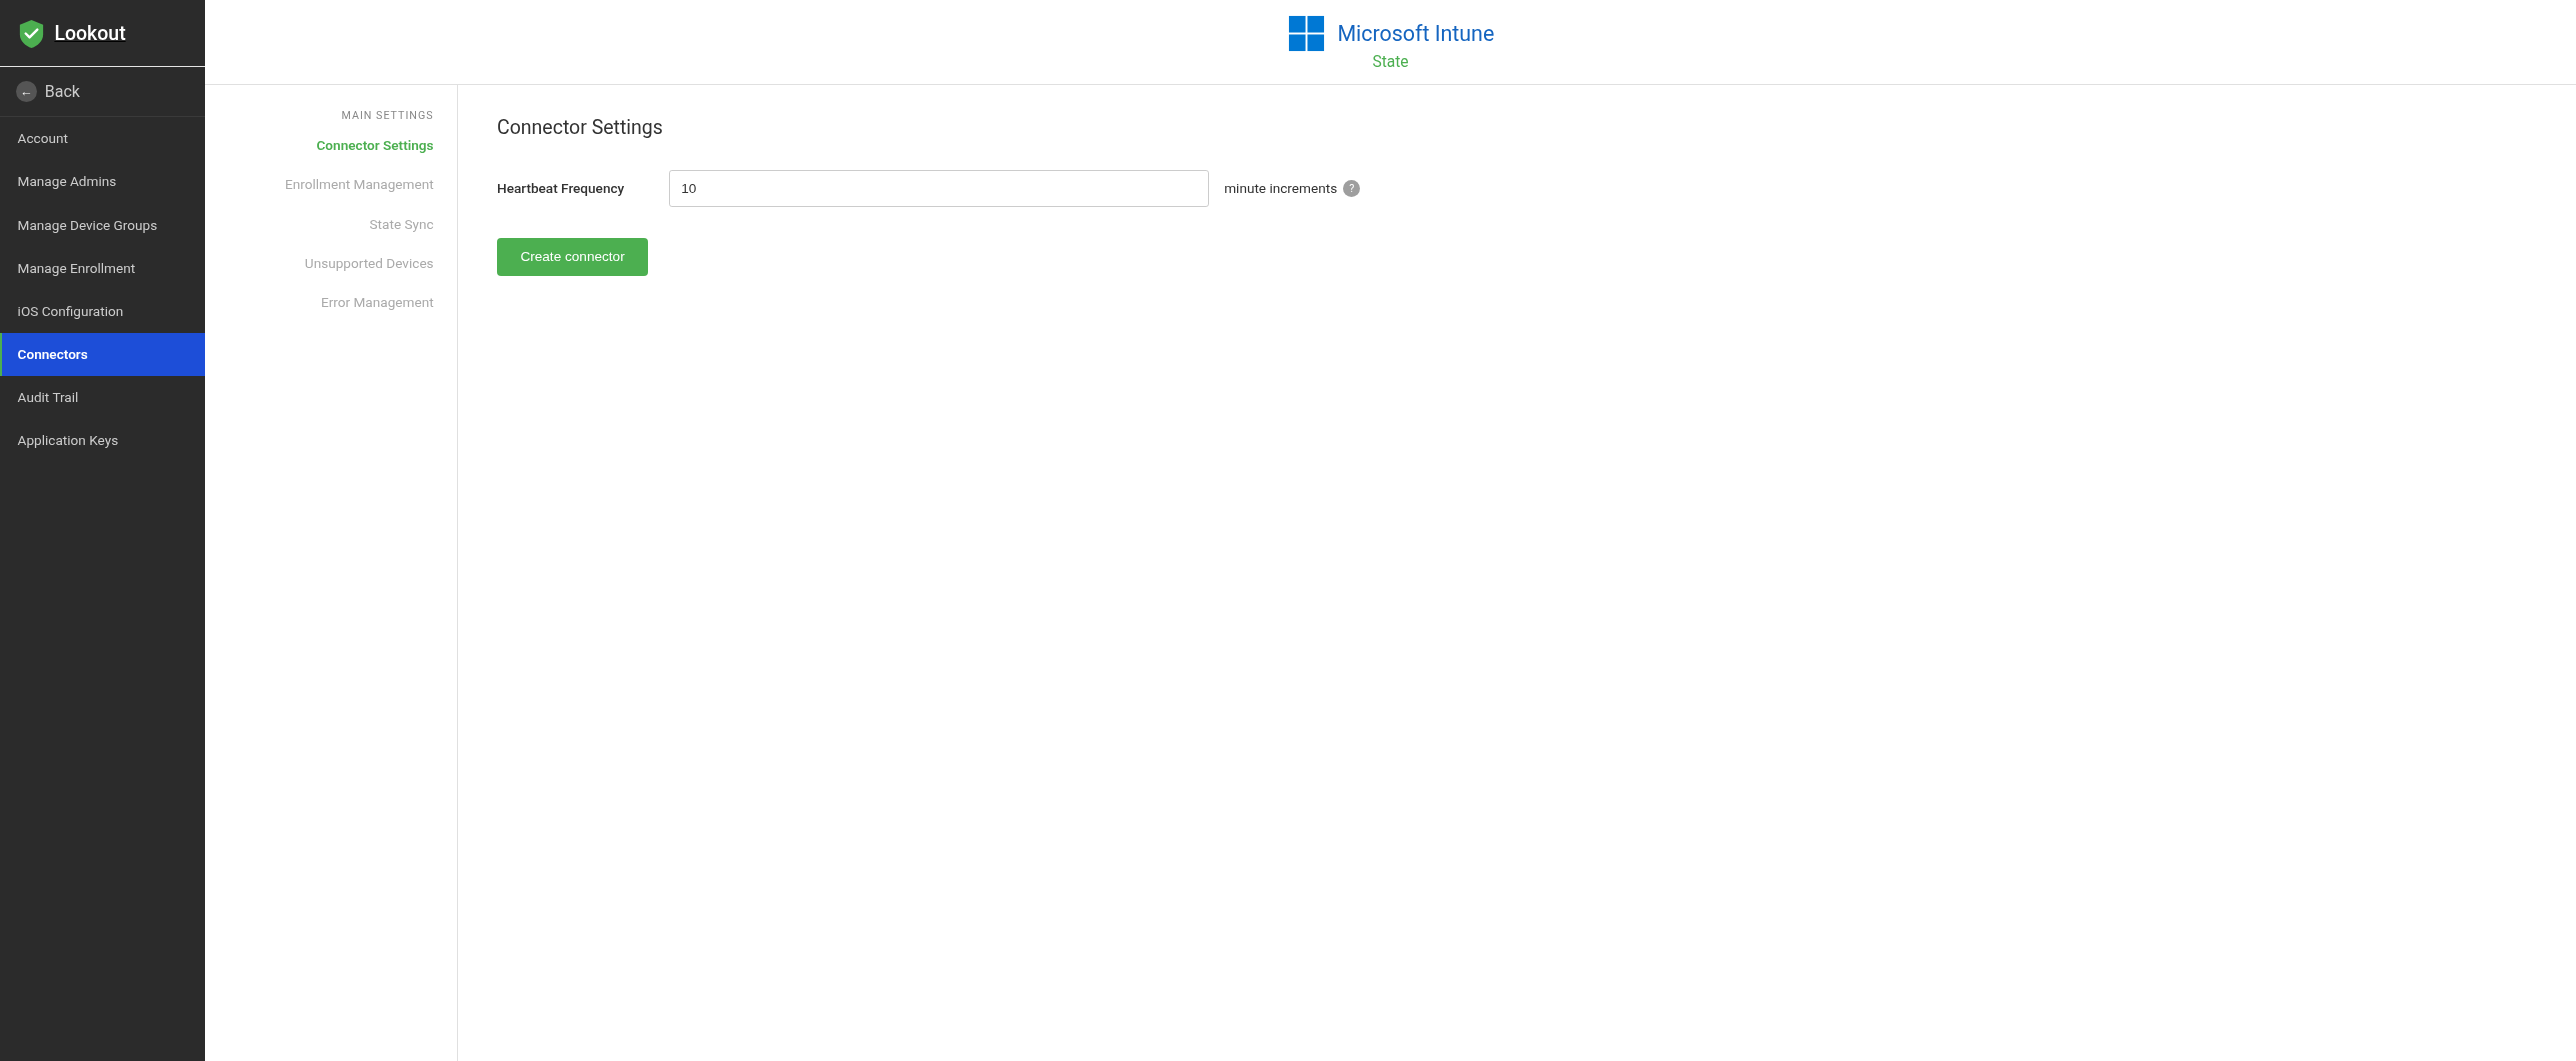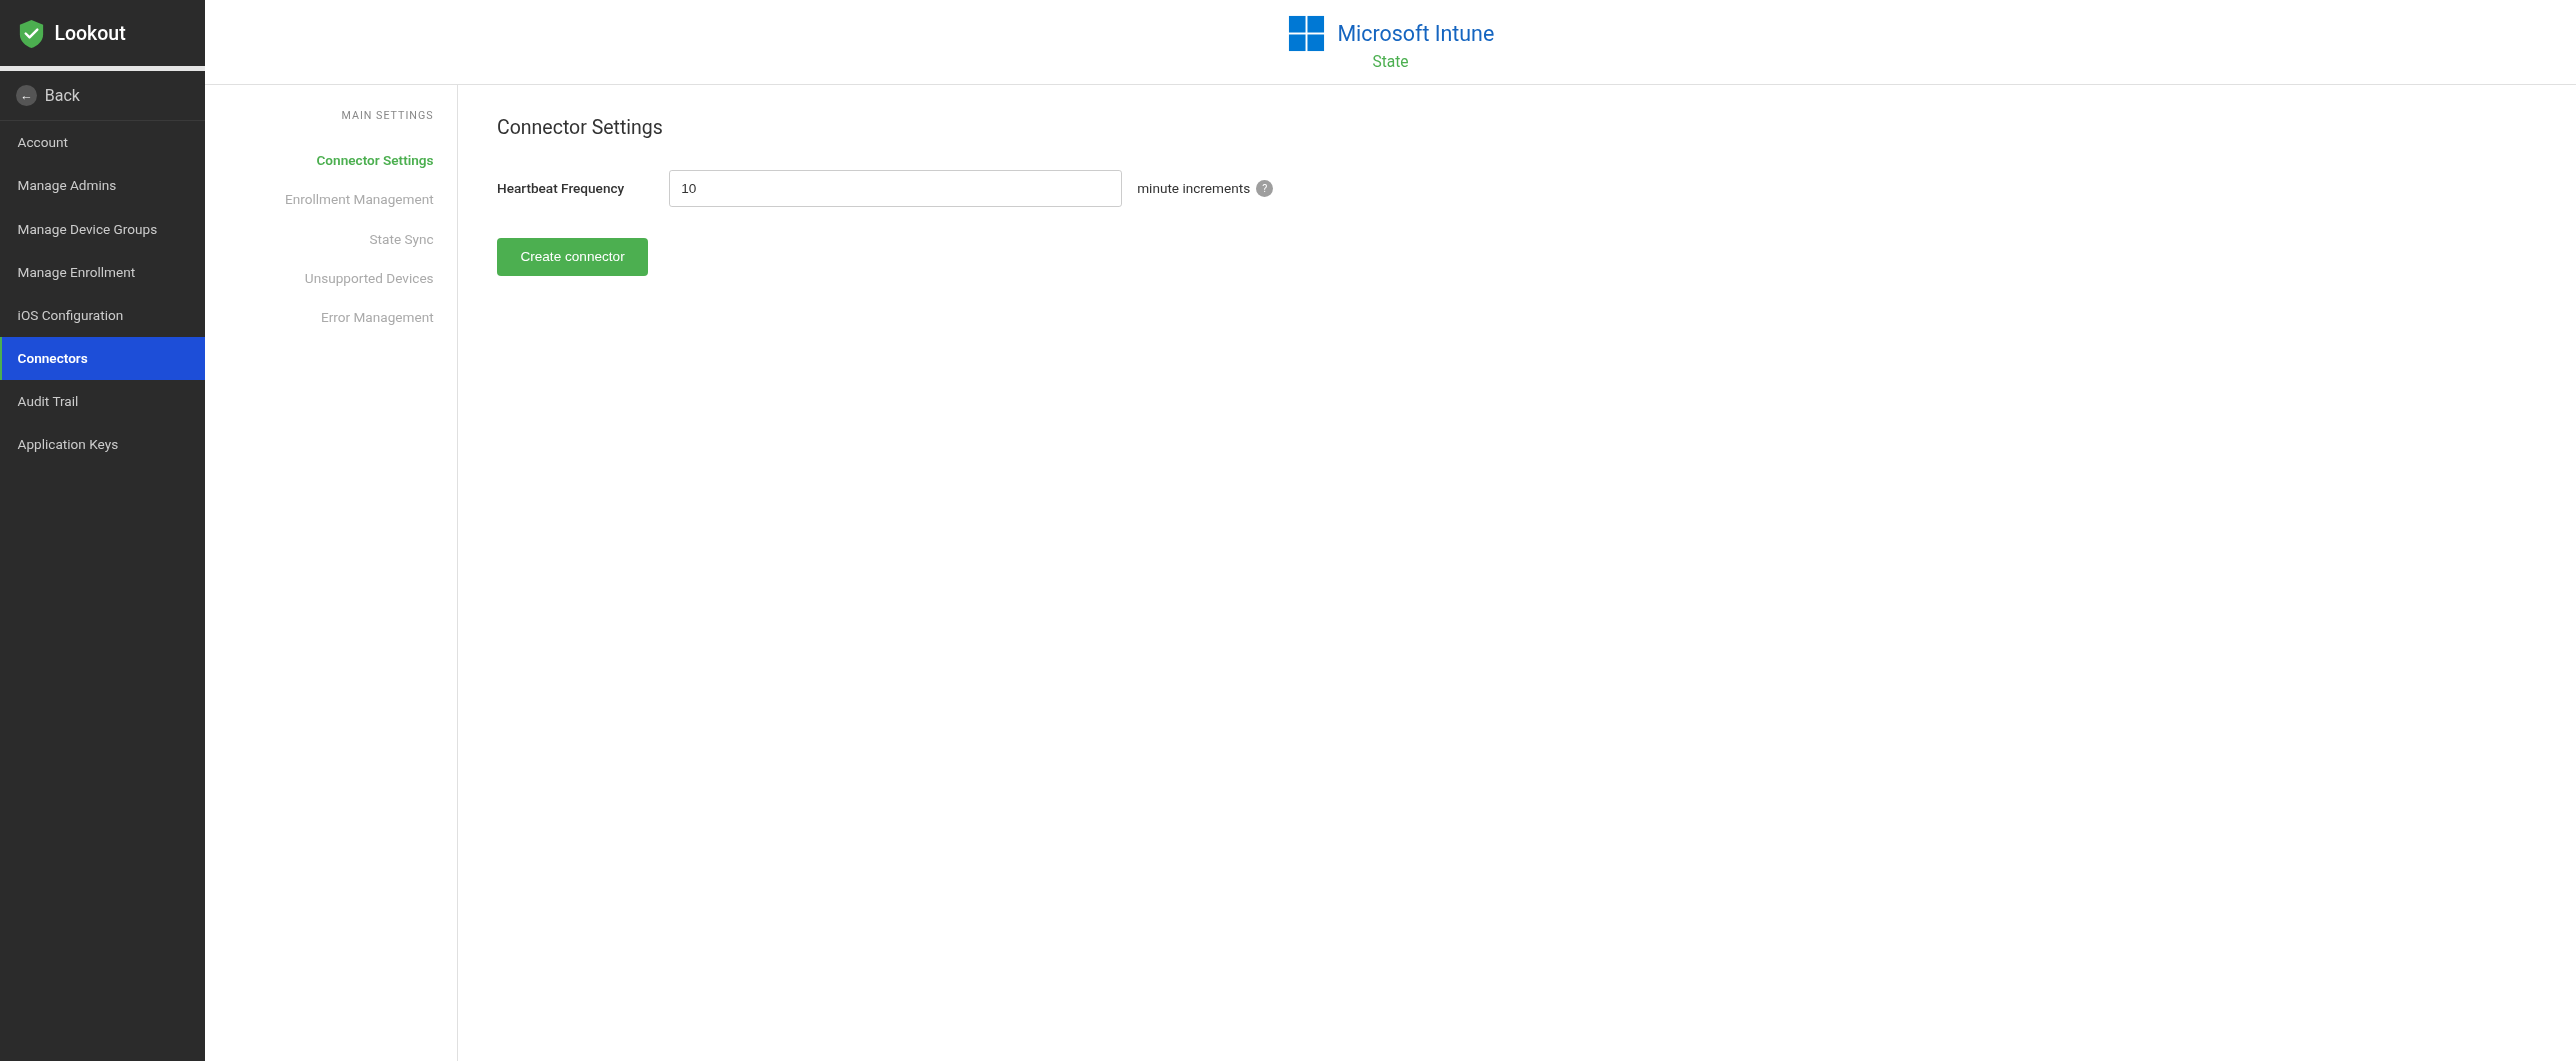--- a/index.html
+++ b/index.html
@@ -24,21 +24,22 @@
       display: flex;
       flex-direction: column;
       height: 100vh;
     }
 
     .sidebar-logo {
       display: flex;
       align-items: center;
       padding: 17.5px 15.6px;
       gap: 7.8px;
-      border-bottom: 5px solid #e5e5e5;
+      border-bottom: 1px solid #e5e5e5;
+      text-decoration: underline;
     }
 
     .logo-icon {
       width: 31px;
       height: 31px;
     }
 
     .logo-text {
       color: #fff;
       font-size: 19.5px;
@@ -148,21 +149,21 @@
       display: flex;
       flex-direction: column;
       gap: 3.9px;
     }
 
     .settings-section-label {
       font-size: 10.7px;
       color: #888;
       letter-spacing: 1px;
       text-transform: uppercase;
-      margin-bottom: 17px;
+      margin-bottom: 2px;
       text-align: right;
       padding-right: 7.8px;
     }
 
     .settings-nav-item {
       padding: 9.7px 7.8px;
       text-align: right;
       cursor: pointer;
       font-size: 13.6px;
       border-radius: 2.9px;
@@ -199,21 +200,21 @@
     }
 
     .form-label {
       font-size: 13.6px;
       color: #333;
       font-weight: 500;
       min-width: 156px;
     }
 
     .form-input {
-      width: 453px;
+      width: 540px;
       padding: 9.7px 11.7px;
       border: 1px solid #ccc;
       border-radius: 2.9px;
       font-size: 13.6px;
       color: #333;
       outline: none;
     }
 
     .form-unit {
       font-size: 13.6px;

